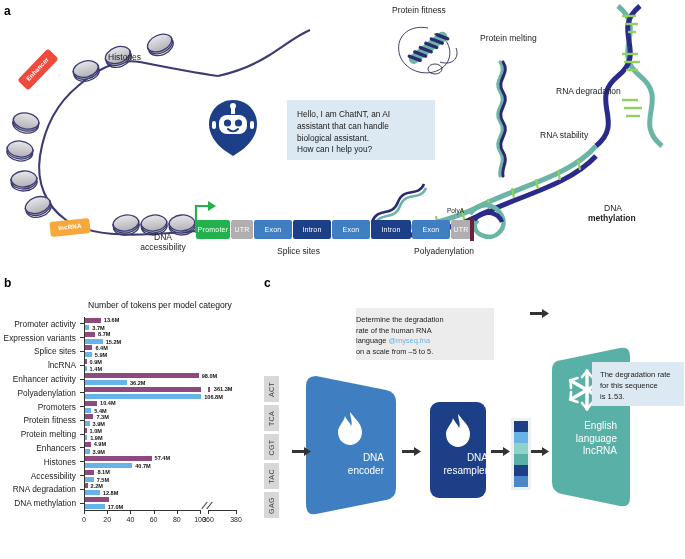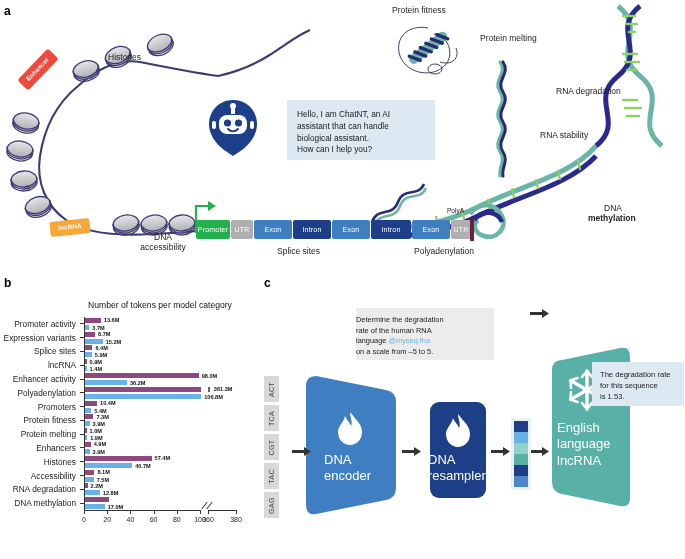--- a/index.html
+++ b/index.html
@@ -68,21 +68,21 @@
   #arch-title{
     position:absolute;left:0;top:10px;width:423px;text-align:center;
     font-size:8.6px;color:#111;
   }
   .seq-token{
     position:absolute;width:15px;height:26px;background:#d8d8d8;
     color:#444;font-size:7px;display:flex;align-items:center;justify-content:center;
   }
   .seq-token span{transform:rotate(-90deg);display:block;letter-spacing:.4px;}
   .block-label{
-    position:absolute;color:#fff;font-size:13px;text-align:left;
+    position:absolute;color:#fff;font-size:10px;text-align:right;
     line-height:1.25;white-space:nowrap;
   }
   .prompt-box{
     position:absolute;background:#ececec;font-size:7.4px;line-height:1.45;
     color:#1a1a1a;padding:7px 0;box-sizing:border-box;
   }
   .prompt-box .seqref{color:#67b3e8;}
   .answer-box{
     position:absolute;background:#dce9f2;font-size:7.6px;line-height:1.45;
     color:#1a1a1a;padding:7px 8px;box-sizing:border-box;

